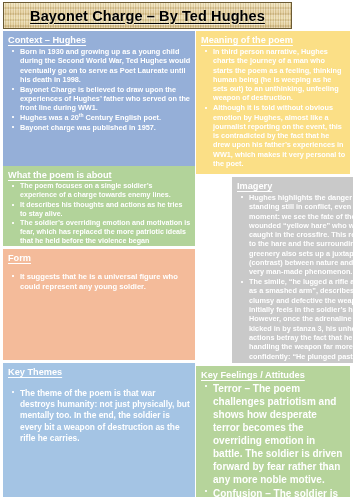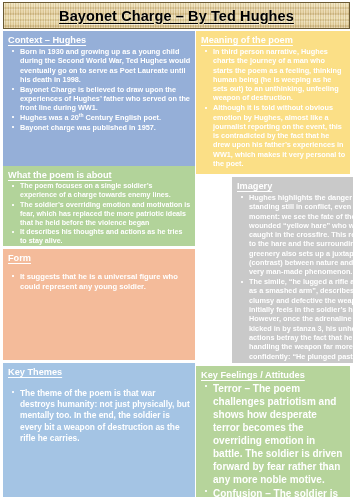--- a/index.html
+++ b/index.html
@@ -20,21 +20,21 @@
     height: 500px;
     box-sizing: border-box;
     background: #ffffff;
   }
 
   
   .title-banner {
     position: absolute;
     left: 3px;
     top: 2px;
-    width: 347px;
+    width: 289px;
     height: 27px;
     box-sizing: border-box;
     border: 1px solid #6b5a33;
     background-color: #e2cd9a;
     background-image:
       repeating-linear-gradient(90deg,
         rgba(255,255,255,0.30) 0px, rgba(255,255,255,0.30) 1px,
         rgba(150,120,60,0.18) 1px, rgba(150,120,60,0.18) 2px,
         rgba(255,255,255,0.12) 2px, rgba(255,255,255,0.12) 4px,
         rgba(120,95,45,0.10) 4px, rgba(120,95,45,0.10) 5px),
@@ -161,22 +161,22 @@
       <li>Bayonet Charge is believed to draw upon the experiences of Hughes’ father who served on the front line during WW1.</li>
       <li>Hughes was a 20<sup>th</sup> Century English poet.</li>
       <li>Bayonet charge was published in 1957.</li>
     </ul>
   </div>
 
   <div class="panel col-l p-green" id="about">
     <div class="panel-title">What the poem is about</div>
     <ul class="bullets indent">
       <li>The poem focuses on a single soldier’s experience of a charge towards enemy lines.</li>
+      <li>It describes his thoughts and actions as he tries to stay alive.</li>
       <li>The soldier’s overriding emotion and motivation is fear, which has replaced the more patriotic ideals that he held before the violence began</li>
-      <li>It describes his thoughts and actions as he tries to stay alive.</li>
     </ul>
   </div>
 
   <div class="panel col-l p-orange" id="form">
     <div class="panel-title">Form</div>
     <ul class="bullets indent" style="margin-top:8px;">
       <li>It suggests that he is a universal figure who could represent any young soldier.</li>
     </ul>
   </div>
 

